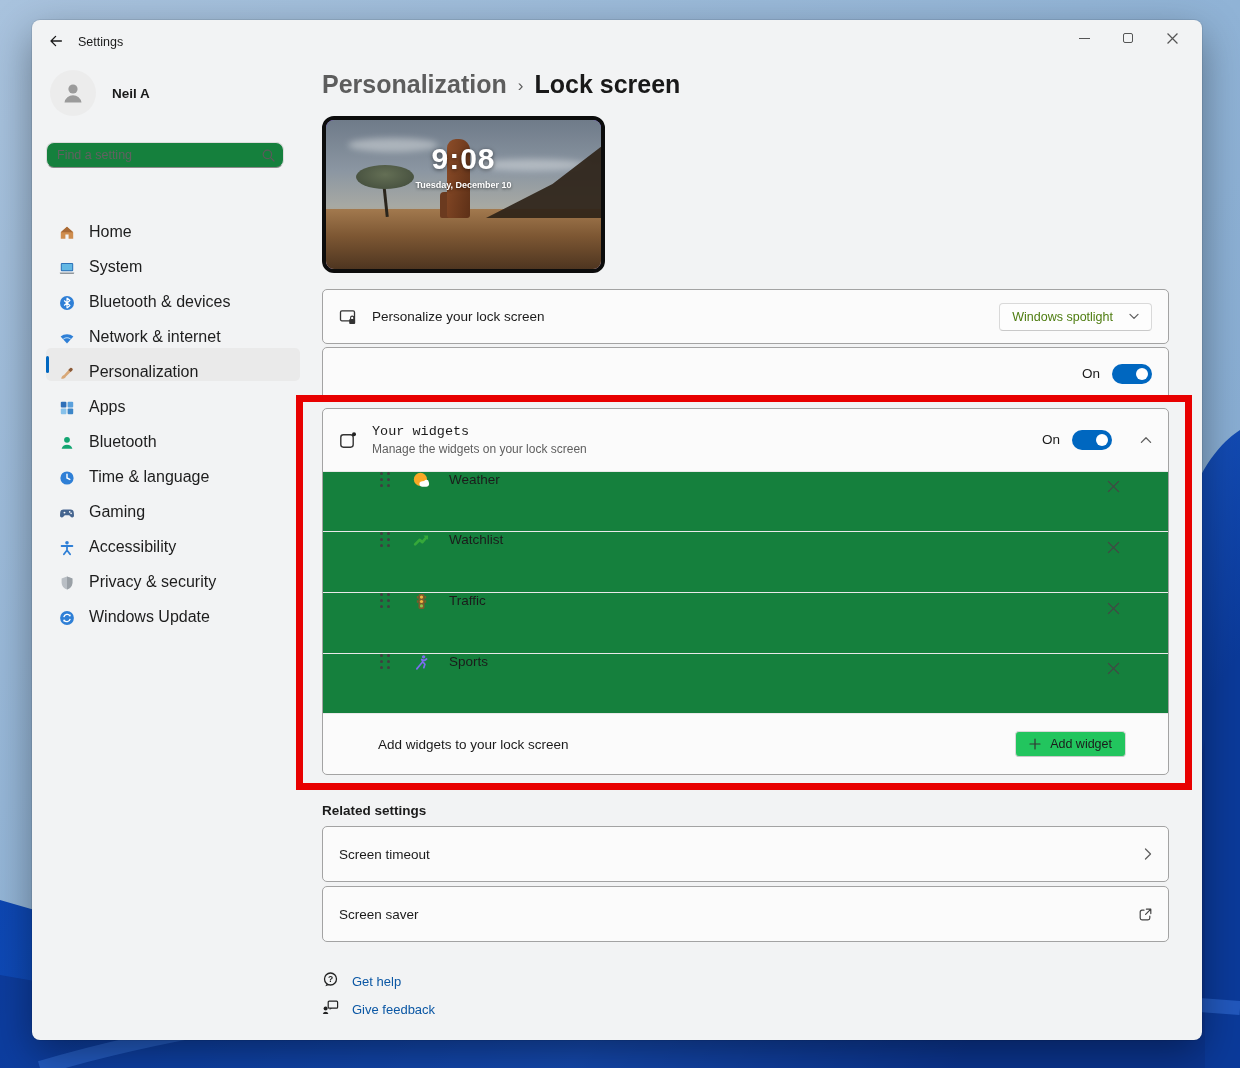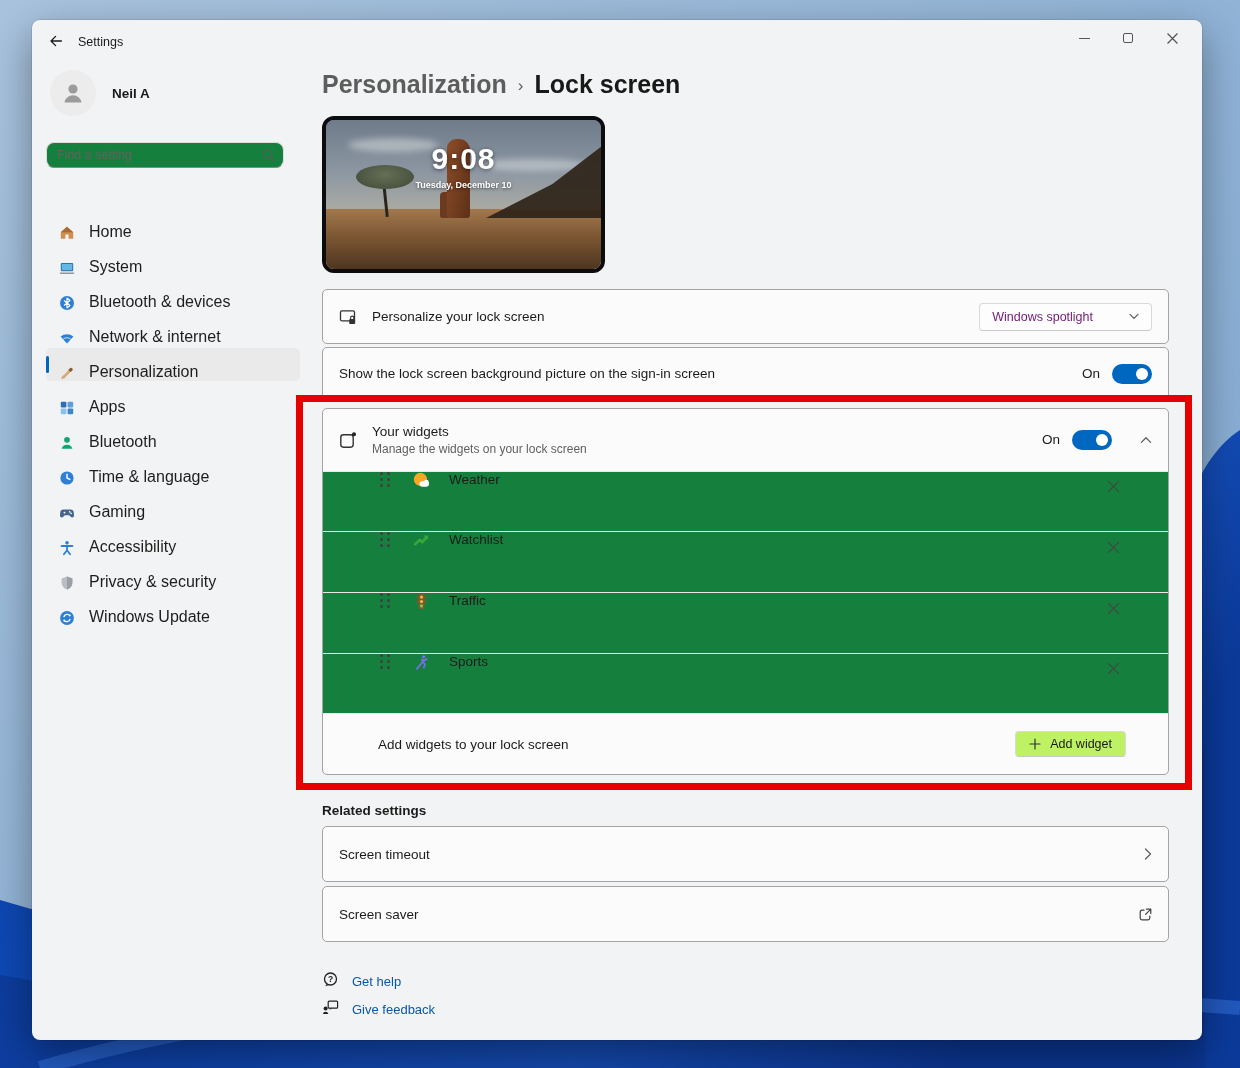--- a/index.html
+++ b/index.html
@@ -77,50 +77,50 @@
   .pv-date { position:absolute; top:60px; left:0; right:0; text-align:center; color:#fff;
     font-size:9px; font-weight:700; text-shadow:0 1px 3px rgba(0,0,0,.6); }
 
   
   .card { position:absolute; left:0; width:847px; background:#fbfbfb;
     border:1px solid #a3a3a3; border-radius:5px; display:flex; align-items:center; padding:0 16px; }
   .card-icon { width:18px; height:18px; display:flex; margin-right:15px; flex:none; }
   .card-label { font-size:13.5px; color:#1b1b1b; }
   #card-personalize { top:269px; height:55px; }
   #card-signin { top:327px; height:53px; }
-  .dropdown-btn { margin-left:auto; height:28px; display:flex; align-items:center; gap:36px;
+  .dropdown-btn { margin-left:auto; height:28px; display:flex; align-items:center; gap:16px;
     padding:0 12px; background:#fdfdfd; border:1px solid #d9d9d9; border-bottom-color:#c9c9c9;
-    border-radius:4px; font-size:12.5px; color:#701a75; cursor:pointer; }
+    border-radius:4px; font-size:12.5px; color:#4d7c0f; cursor:pointer; }
   .toggle-group { margin-left:auto; display:flex; align-items:center; gap:12px; }
   .toggle-label { font-size:13.5px; color:#1b1b1b; }
   .toggle { width:40px; height:20px; border-radius:10px; background:var(--accent);
     position:relative; cursor:pointer; flex:none; }
   .toggle .knob { position:absolute; right:4px; top:4px; width:12px; height:12px;
     border-radius:50%; background:#fff; }
 
   
   #widgets-card { top:388px; height:367px; flex-direction:column; align-items:stretch; padding:0; }
   .widgets-header { height:62px; display:flex; align-items:center; padding:0 16px; }
   .widgets-title-block { margin-left:15px; display:flex; flex-direction:column; gap:3px; }
-  .widgets-title { font-size:13.5px; color:#1b1b1b; }
+  .widgets-title { font-size:13.5px; color:#1b1b1b;font-family:Liberation Mono, monospace; }
   .widgets-sub { font-size:12px; color:#5f5f5f; }
   .expander-chevron { margin-left:16px; display:flex; cursor:pointer; }
   .widget-row { height:61px; display:flex; align-items:flex-start; border-top:1px solid #e9e9e9;
     padding:0 40px 0 57px; background:#15803d; }
   .drag-handle { display:grid; grid-template-columns:repeat(2,3px); grid-auto-rows:3px;
     gap:3px 4px; margin-right:23px; cursor:grab; }
   .drag-handle i { background:#3f3f3f; border-radius:50%; }
   .widget-icon { width:17px; height:17px; display:flex; margin-right:19px; }
   .widget-label { font-size:13.5px; color:#1b1b1b; }
   .remove-btn { margin-left:auto; width:30px; height:30px; display:flex; align-items:center;
     justify-content:center; border-radius:4px; cursor:pointer; }
   .add-row { height:61px; display:flex; align-items:center; border-top:1px solid #e9e9e9;
     padding:0 42px 0 55px; }
   .add-btn { margin-left:auto; height:26px; display:flex; align-items:center; gap:9px;
-    padding:0 13px; background:#bef264; border:1px solid #d9d9d9; border-bottom-color:#c9c9c9;
+    padding:0 13px; background:#22c55e; border:1px solid #d9d9d9; border-bottom-color:#c9c9c9;
     border-radius:4px; font-size:12.5px; color:#1b1b1b; cursor:pointer; }
 
   
   .section-label { position:absolute; left:0; top:783px; font-size:13.5px; font-weight:600; color:#1b1b1b; }
   #card-timeout { top:806px; height:56px; cursor:pointer; }
   #card-saver { top:866px; height:56px; cursor:pointer; }
   .card-trail { margin-left:auto; display:flex; }
 
   
   .footer-link { position:absolute; display:flex; align-items:center; gap:13px; cursor:pointer; }
@@ -354,21 +354,20 @@
         <span class="card-label">Personalize your lock screen</span>
         <div class="dropdown-btn">
           <span>Windows spotlight</span>
           <svg width="10" height="7" viewBox="0 0 10 7">
             <path d="M1 1.4 L5 5.4 L9 1.4" stroke="#5f5f5f" stroke-width="1.3" fill="none" stroke-linecap="round" stroke-linejoin="round"></path>
           </svg>
         </div>
       </div>
 
       <div class="card" id="card-signin">
-        <span class="card-label">Show the lock screen background picture on the sign-in screen</span>
         <div class="toggle-group">
           <span class="toggle-label">On</span>
           <div class="toggle">
               <span class="knob"></span>
             </div>
         </div>
       </div>
 
       <div class="card" id="widgets-card">
         <div class="widgets-header">

